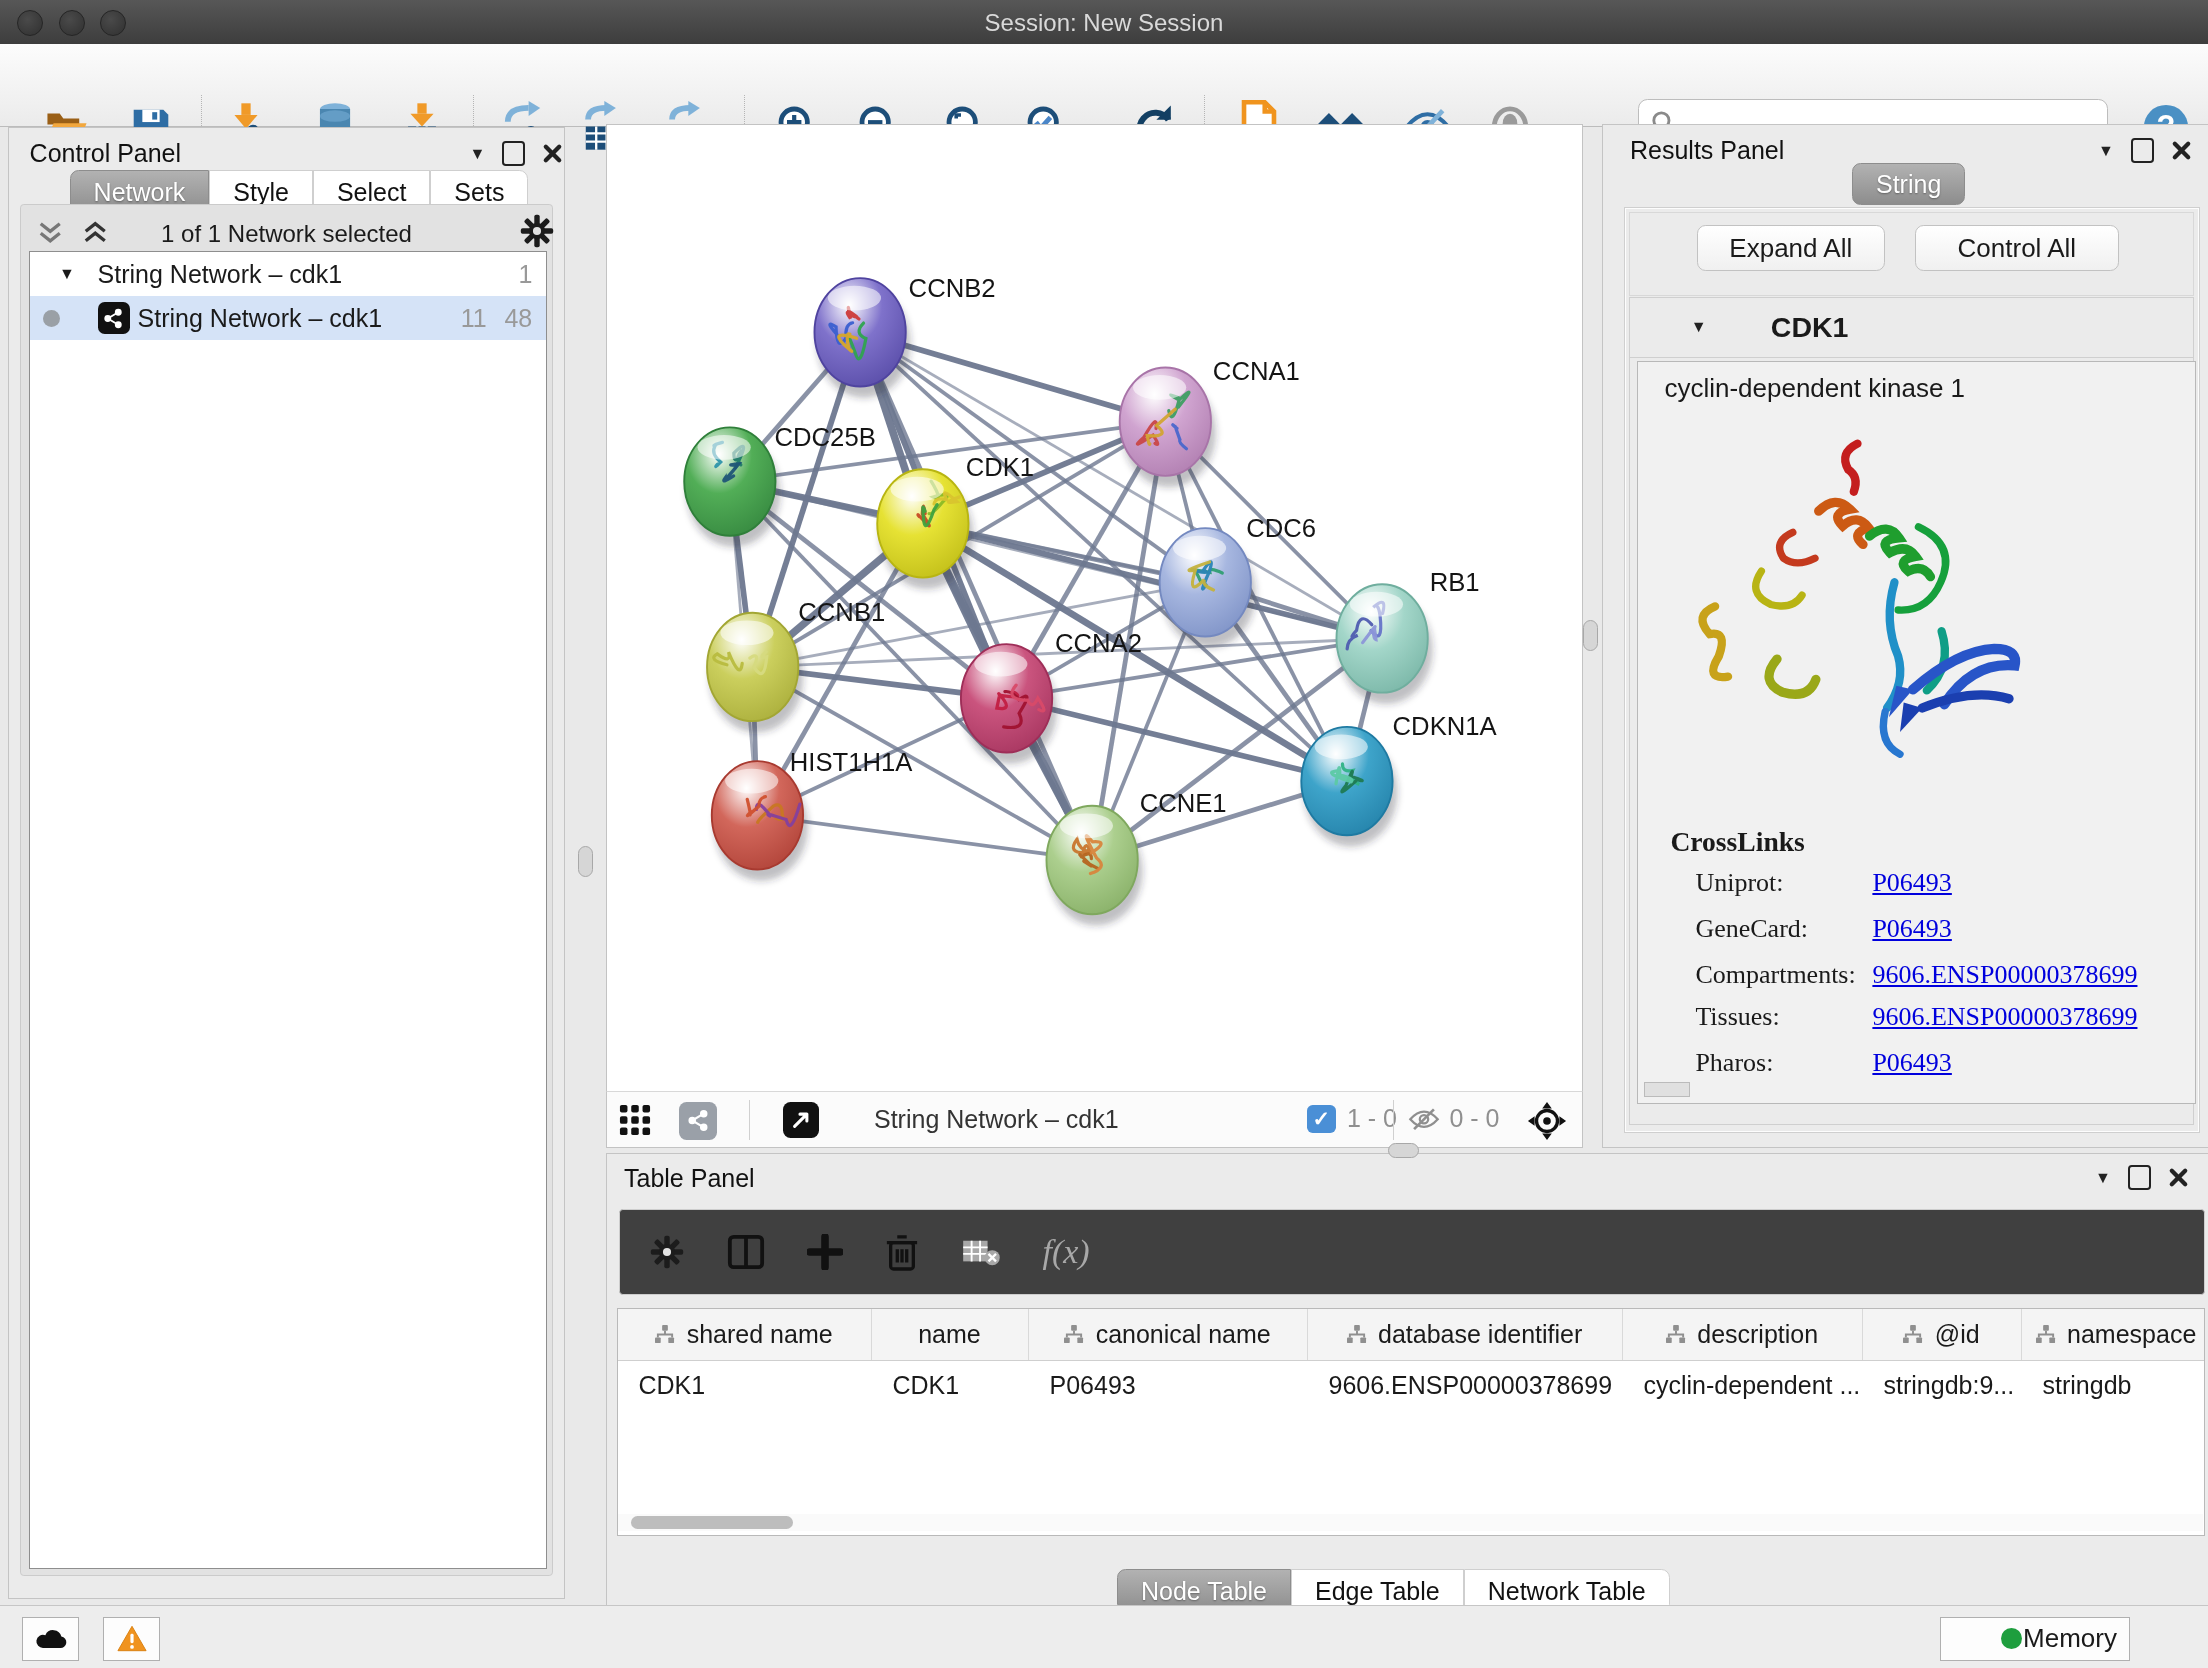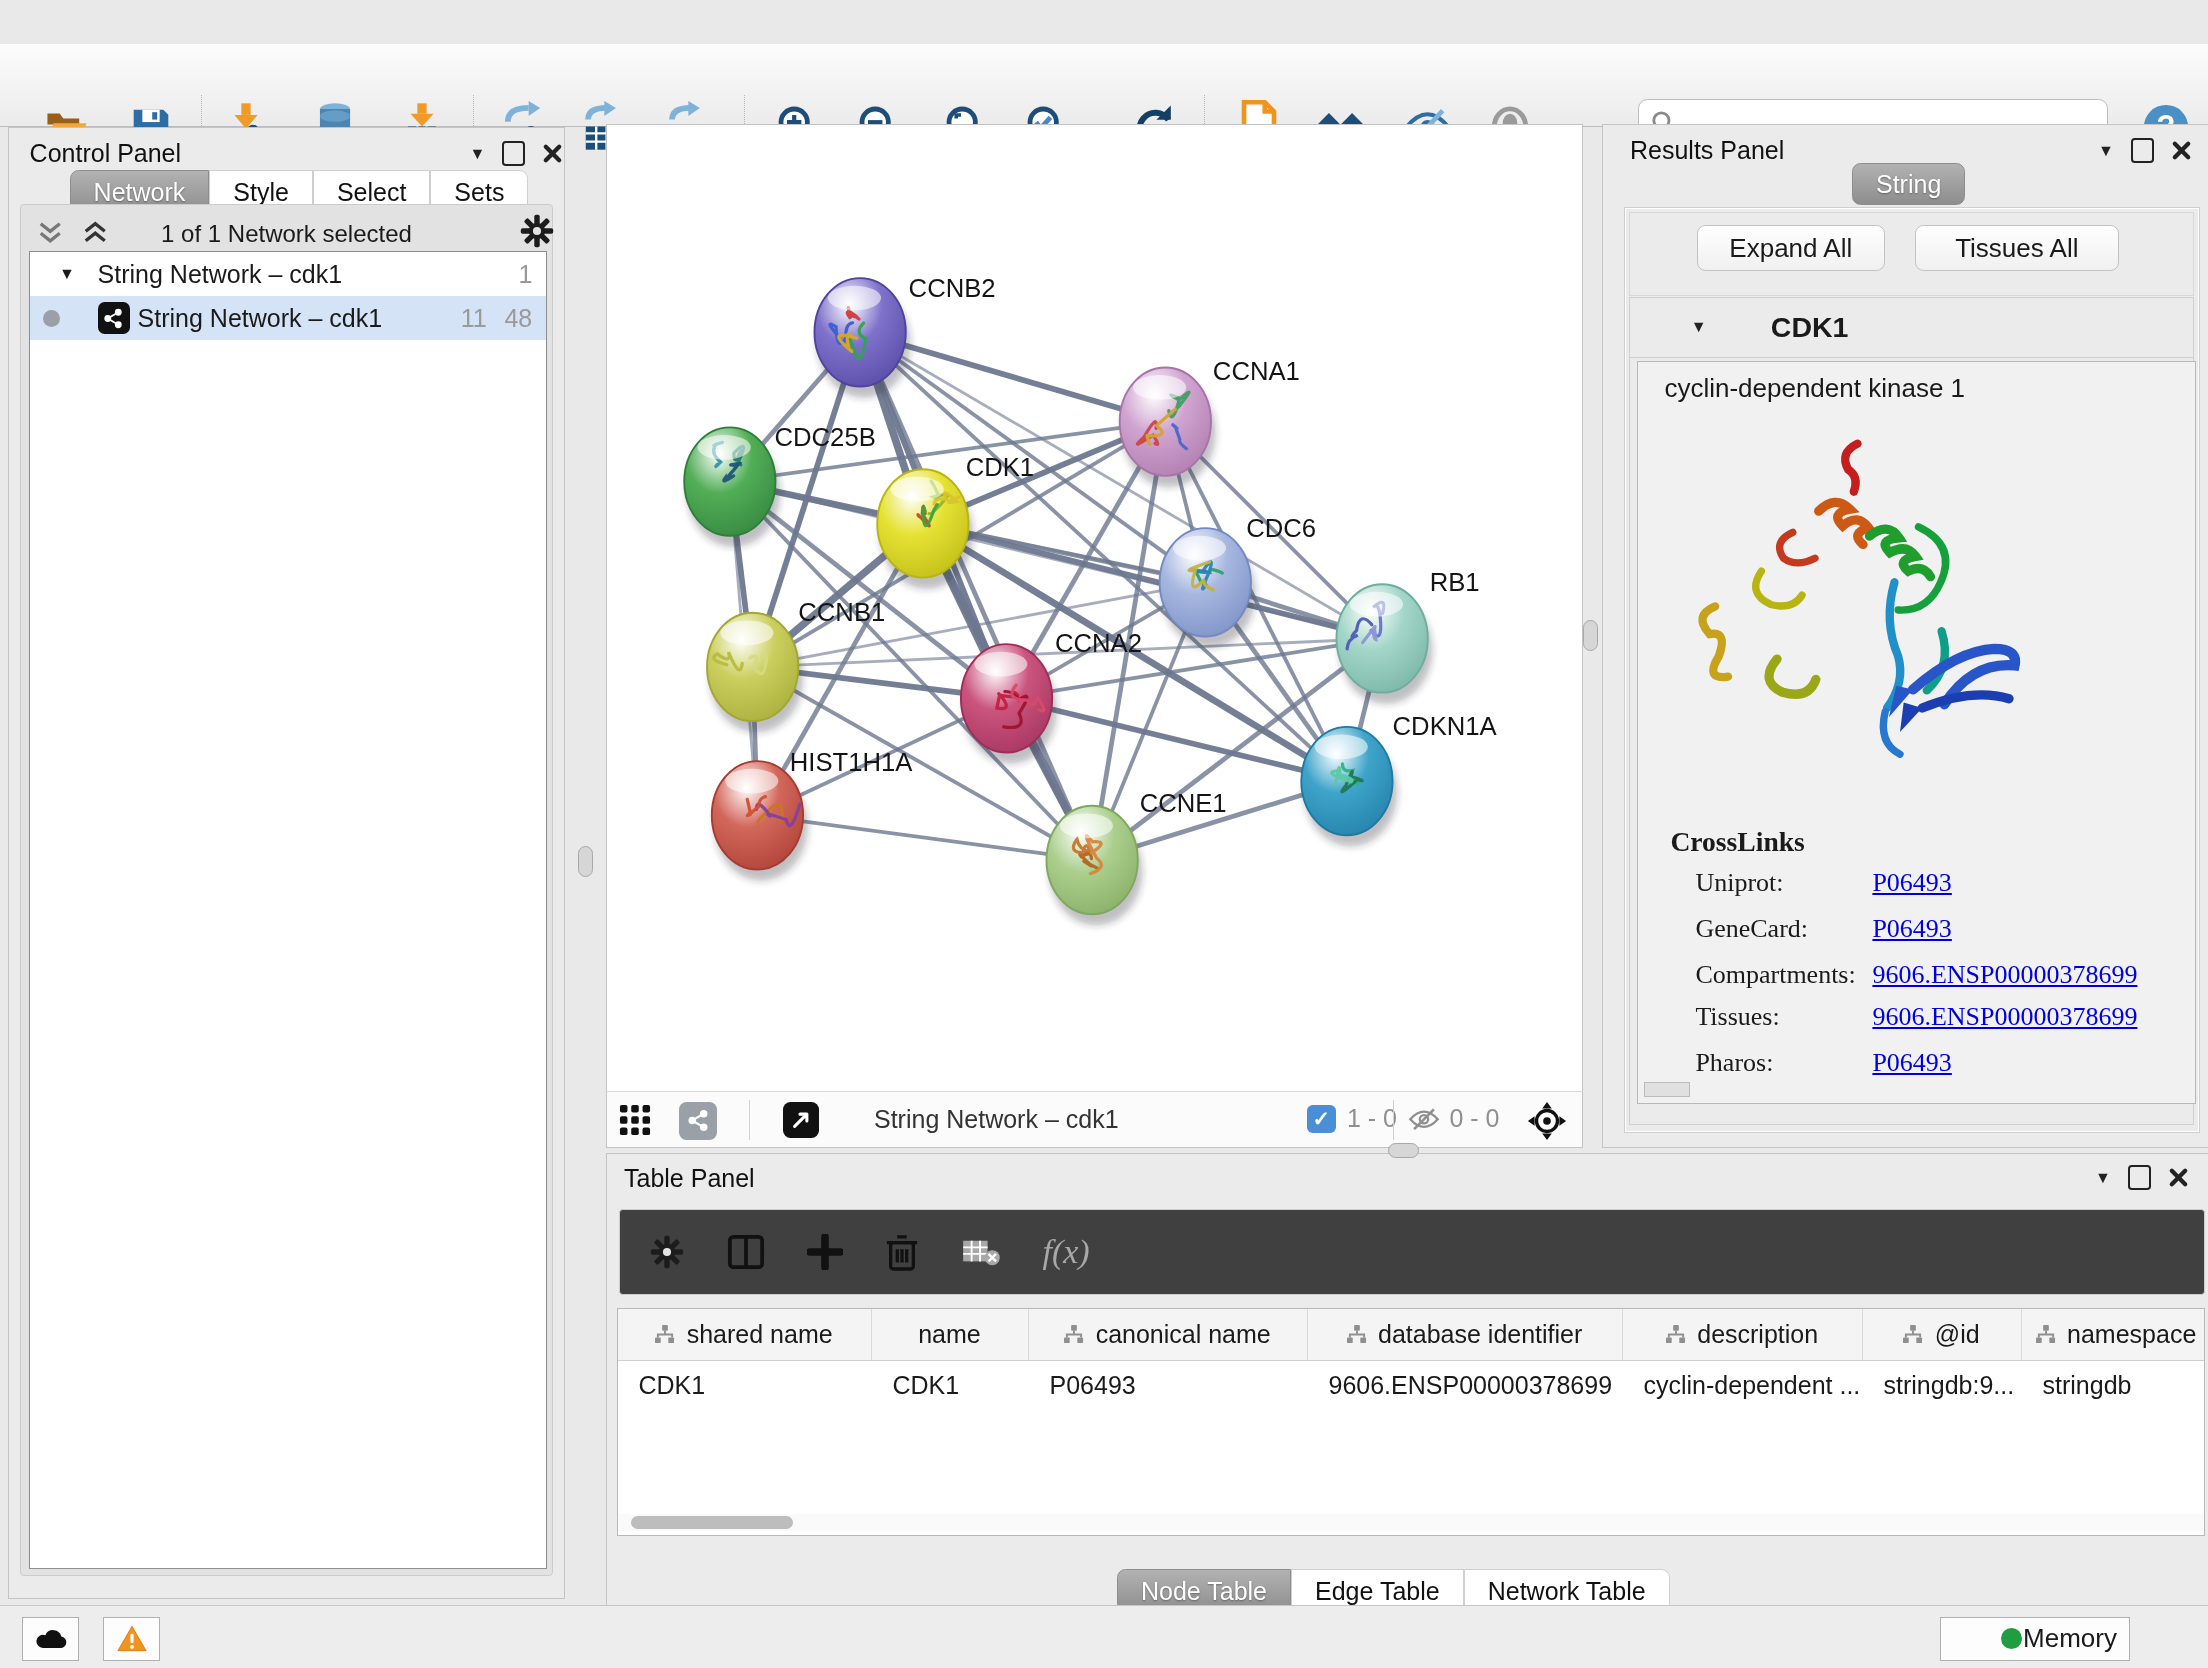--- a/index.html
+++ b/index.html
@@ -94,20 +94,26 @@
     display:flex;align-items:center;justify-content:center;}
 
   .pill{background:#d6d6d6;border:1px solid #a8a8a8;border-radius:7.6px;}
   svg{display:block;}
 </style>
 </head>
 <body>
 
 <div class="app">
 
+  <div class="abs titlebar">
+    <div class="tlight" style="left:17px;"></div>
+    <div class="tlight" style="left:59px;"></div>
+    <div class="tlight" style="left:100px;"></div>
+    <div class="wtitle">Session: New Session</div>
+  </div>
 
   <div class="abs toolbar">
     <div class="tbtn" style="left:67px;">
       <svg width="44" height="38" viewBox="0 0 36 30">
           <path d="M2 4h10l3 4h13v5H2z" fill="#9a5f16"></path>
           <path d="M7 12h27l-6 15H1z" fill="#f2a73d"></path>
         </svg>
     </div>
     <div class="tbtn" style="left:151px;">
       <svg width="42" height="42" viewBox="0 0 34 34">
@@ -614,21 +620,21 @@
       <span class="floatbox"></span>
       <svg width="21" height="21" viewBox="0 0 22 22">
           <path d="M4 4l14 14M18 4L4 18" stroke="#222" stroke-width="4.5" stroke-linecap="round"></path>
         </svg>
     </div>
     <div class="abs tab selected" style="left:249px;top:38px;border-radius:8.6px;height:40px;">String</div>
 
     <div class="rp-outer">
       <div class="abs" style="left:3.8px;top:3.8px;width:563px;height:82px;border:1px solid #d8d8d8;background:#ebebeb;">
         <div class="btn abs" style="left:67px;top:12.4px;width:186px;height:44px;">Expand All</div>
-        <div class="btn abs" style="left:285px;top:12.4px;width:202px;height:44px;">Tissues All</div>
+        <div class="btn abs" style="left:285px;top:12.4px;width:202px;height:44px;">Control All</div>
       </div>
 
       <div class="abs" style="left:3.8px;top:89px;width:563px;height:826px;border:1px solid #cfcfcf;background:#ebebeb;">
         <span class="abs tri" style="left:61px;top:21px;">▼</span>
         <span class="abs" style="left:141px;top:13.3px;font-size:28.5px;font-weight:bold;">CDK1</span>
         <div class="abs" style="left:0;top:59px;width:563px;border-top:1px solid #cfcfcf;"></div>
 
         <div class="rp-innerbox" style="top:63px;left:7.6px;">
           <div class="abs" style="left:26px;top:11.4px;font-size:26px;">cyclin-dependent kinase 1</div>
 

